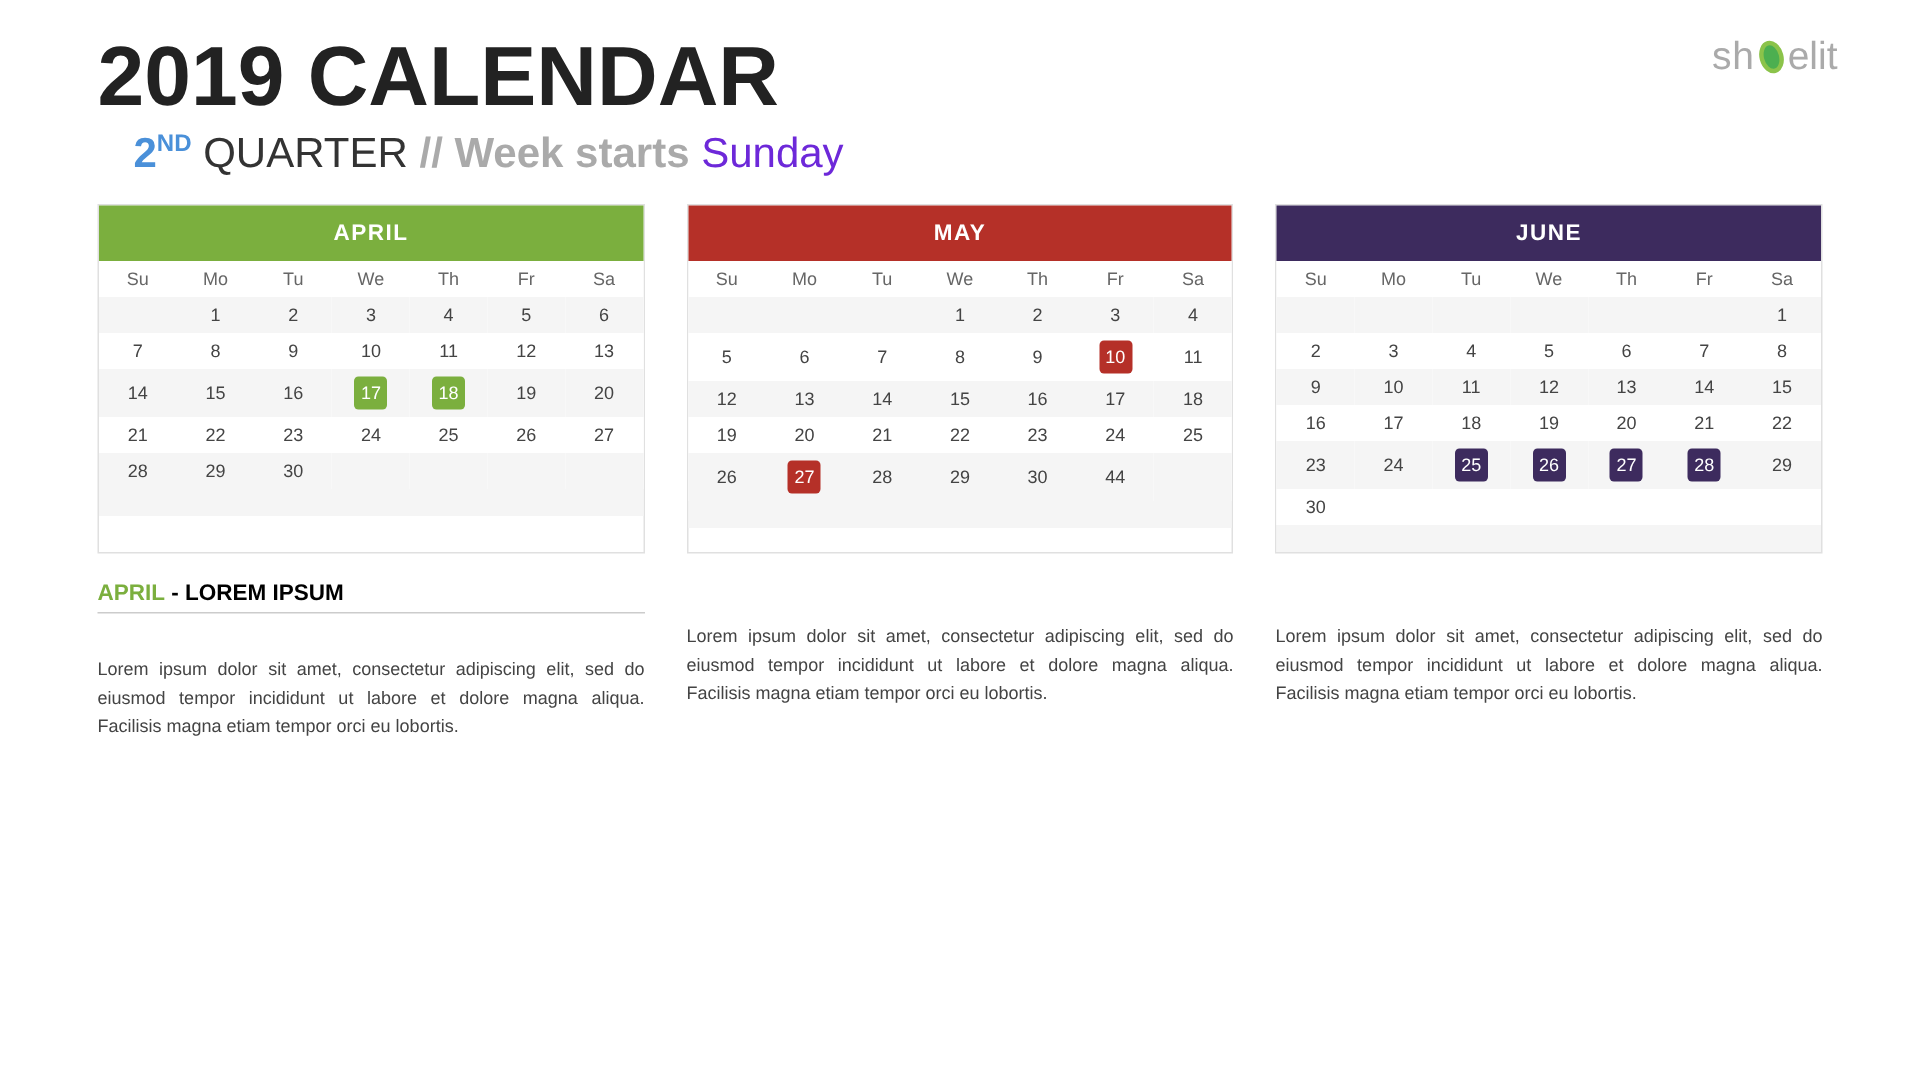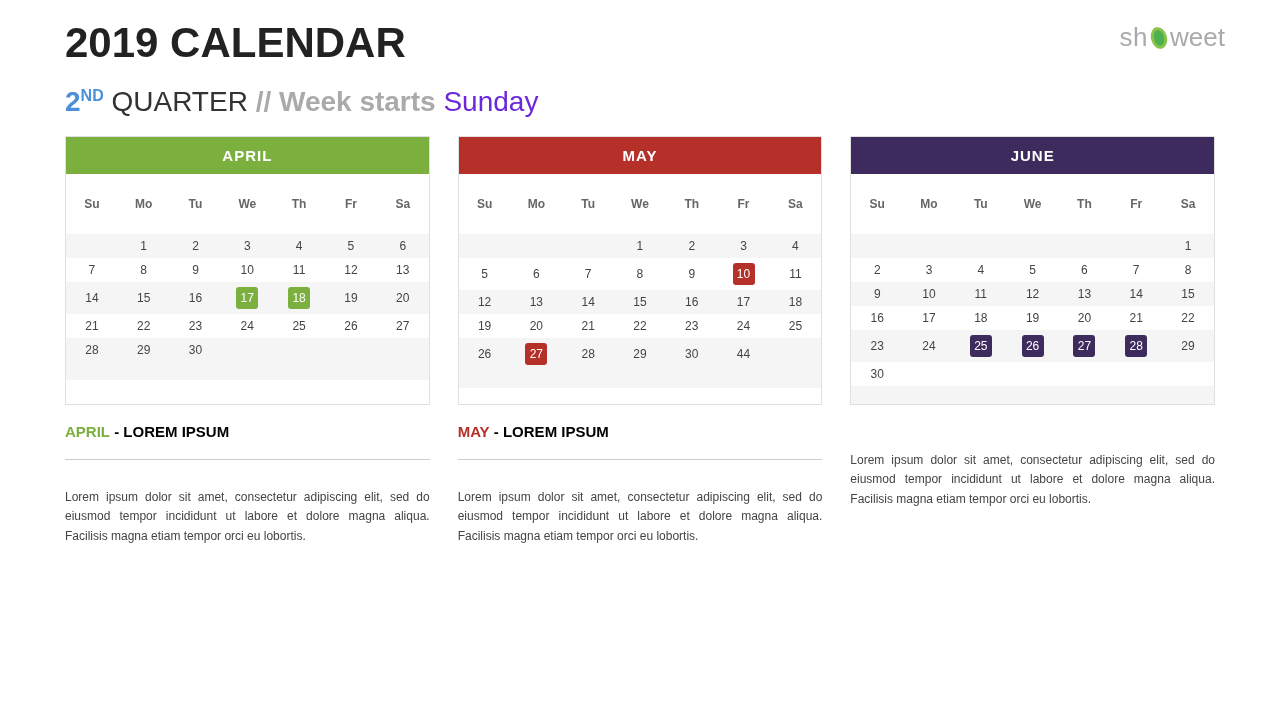--- a/index.html
+++ b/index.html
@@ -14,40 +14,41 @@
 
     .page-container {
       width: 1280px;
       height: 720px;
       padding: 20px 65px 20px 65px;
       position: relative;
     }
 
     
     .main-title {
-      font-size: 42px;
+      font-size: 56px;
       font-weight: 900;
       color: #222222;
       line-height: 1.1;
-      margin-bottom: 20px;
+      margin-bottom: 4px;
     }
 
     .subtitle {
       font-size: 28px;
       font-weight: 400;
       color: #888888;
       margin-bottom: 18px;
     }
     .subtitle .bold-part {
       font-weight: 400;
       color: #333333;
     }
     .subtitle .quarter-num {
       color: #4a90d9;
       font-weight: 900;
+      margin-left: 24px;
     }
     .subtitle .sunday-highlight {
       color: #6d28d9;
       font-weight: 400;
     }
 
     
     .brand-logo {
       position: absolute;
       top: 22px;
@@ -83,23 +84,23 @@
 
     .calendar-table {
       width: 100%;
       border-collapse: collapse;
       background: #fff;
     }
 
     .calendar-table th {
       text-align: center;
       font-size: 12px;
-      font-weight: 700;
+      font-weight: 400;
       color: #666;
-      padding: 23px 0;
+      padding: 5px 0;
       border-bottom: none;
     }
 
     .calendar-table td {
       text-align: center;
       font-size: 12px;
       color: #444;
       padding: 5px 0;
       width: 14.28%;
     }
@@ -148,21 +149,21 @@
       gap: 28px;
       margin-top: 2px;
     }
 
     .info-block {}
 
     .info-title {
       font-size: 15px;
       font-weight: 700;
       margin-bottom: 6px;
-      padding-bottom: 19px;
+      padding-bottom: 4px;
       border-bottom: 1px solid #cccccc;
     }
 
     .info-title .month-colored { font-weight: 900; }
     .info-title .april-color { color: #7baf3e; }
     .info-title .may-color { color: #b53028; }
     .info-title .june-color { color: #222222; }
 
     .info-body {
       font-size: 12px;
@@ -189,21 +190,21 @@
 <div class="page-container">
 
   <div class="brand-logo">
     <div class="brand-container">
       <span class="sh-text">sh</span>
 
       <svg class="leaf-svg" width="20" height="24" viewBox="0 0 20 24">
         <ellipse cx="10" cy="12" rx="8" ry="11" fill="#8bc34a" transform="rotate(-15 10 12)"></ellipse>
         <ellipse cx="10" cy="12" rx="5" ry="8" fill="#4caf50" transform="rotate(-15 10 12)"></ellipse>
       </svg>
-      <span class="eet-text">weet</span>
+      <span class="eet-text">elit</span>
     </div>
   </div>
 
   <h1 class="main-title">2019 CALENDAR</h1>
 
   <div class="subtitle">
     <span class="quarter-num" style="color:#4a90d9;font-weight:900;">2<sup style="font-size:16px;">ND</sup></span>
     <span class="bold-part"> QUARTER </span>
     <span style="color:#aaaaaa;font-weight:bold;">// Week starts </span>
     <span class="sunday-highlight">Sunday</span>
@@ -421,24 +422,20 @@
 
     <div class="info-block">
       <div class="info-title">
         <span class="april-color month-colored">APRIL</span>
         <span> - LOREM IPSUM</span>
       </div>
       <p class="info-body">Lorem ipsum dolor sit amet, consectetur adipiscing elit, sed do eiusmod tempor incididunt ut labore et dolore magna aliqua. Facilisis magna etiam tempor orci eu lobortis.</p>
     </div>
 
     <div class="info-block">
-      <div class="info-title">
-        <span class="may-color month-colored" style="color:#b53028;">MAY</span>
-        <span> - LOREM IPSUM</span>
-      </div>
       <p class="info-body">Lorem ipsum dolor sit amet, consectetur adipiscing elit, sed do eiusmod tempor incididunt ut labore et dolore magna aliqua. Facilisis magna etiam tempor orci eu lobortis.</p>
     </div>
 
     <div class="info-block">
       <p class="info-body">Lorem ipsum dolor sit amet, consectetur adipiscing elit, sed do eiusmod tempor incididunt ut labore et dolore magna aliqua. Facilisis magna etiam tempor orci eu lobortis.</p>
     </div>
 
   </div>
 
 </div>

